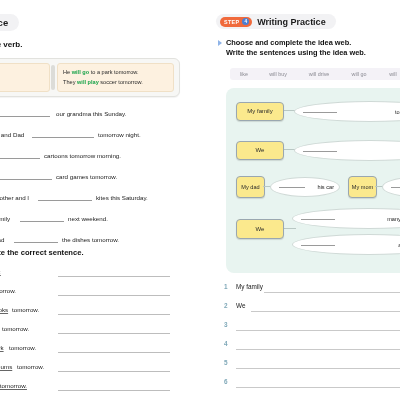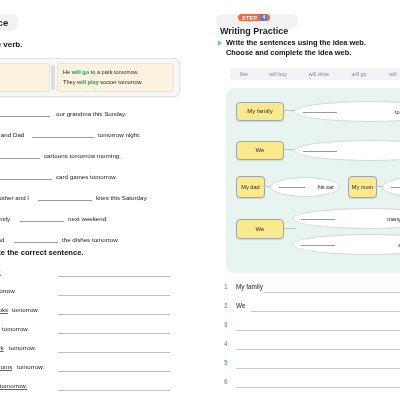--- a/index.html
+++ b/index.html
@@ -74,21 +74,20 @@
   
   .page-right{
     position:absolute;left:214px;top:0;width:186px;height:400px;
     background:#ffffff;overflow:hidden;
   }
   .r-header{
     position:absolute;left:2px;top:14px;
     background:#f2f2f4;border-radius:9px;height:15px;
     padding:0 10px 0 4px;display:flex;align-items:center;gap:5px;
     white-space:nowrap;
-    flex-direction:column;
   }
   .step-badge{
     display:flex;align-items:center;gap:3px;
     background:#f06a3c;border-radius:7px;height:10px;padding:0 3px 0 4px;
   }
   .step-badge .step-word{font-size:5.4px;font-weight:bold;color:#ffffff;letter-spacing:.3px;}
   .step-badge .step-num{
     width:7px;height:7px;border-radius:50%;background:#4a7fd4;color:#fff;
     font-size:4.8px;font-weight:bold;display:flex;align-items:center;justify-content:center;
   }
@@ -251,22 +250,22 @@
     <div class="r-header">
       <span class="step-badge">
         <span class="step-word">STEP</span>
         <span class="step-num">4</span>
       </span>
       <span class="r-title">Writing Practice</span>
     </div>
 
     <div class="r-instruction">
       <span class="bullet"></span>
+      <div class="ln">Choose and complete the idea web.</div>
       <div class="ln">Write the sentences using the idea web.</div>
-      <div class="ln">Choose and complete the idea web.</div>
     </div>
 
     <div class="wordbank">
       <span class="w" style="width:28px">like</span>
       <span class="w" style="width:40px">will buy</span>
       <span class="w" style="width:42px">will drive</span>
       <span class="w" style="width:38px">will go</span>
       <span class="w" style="width:30px">will</span>
     </div>
 

